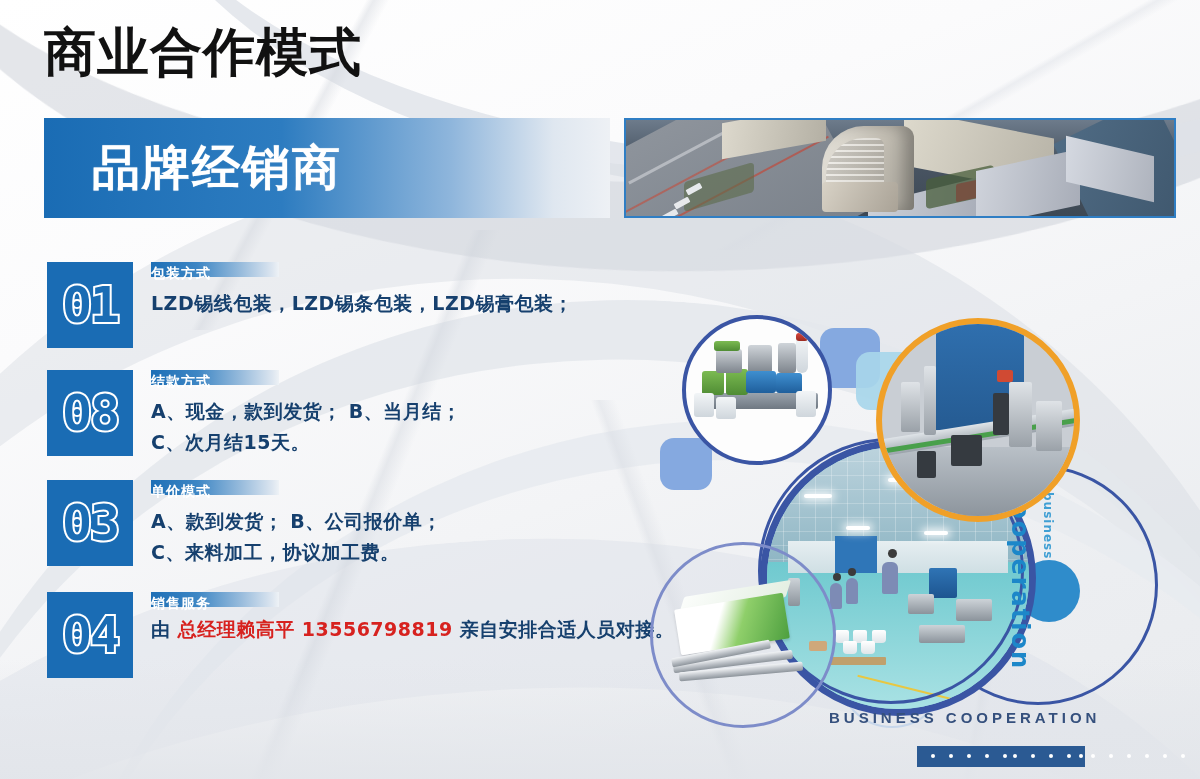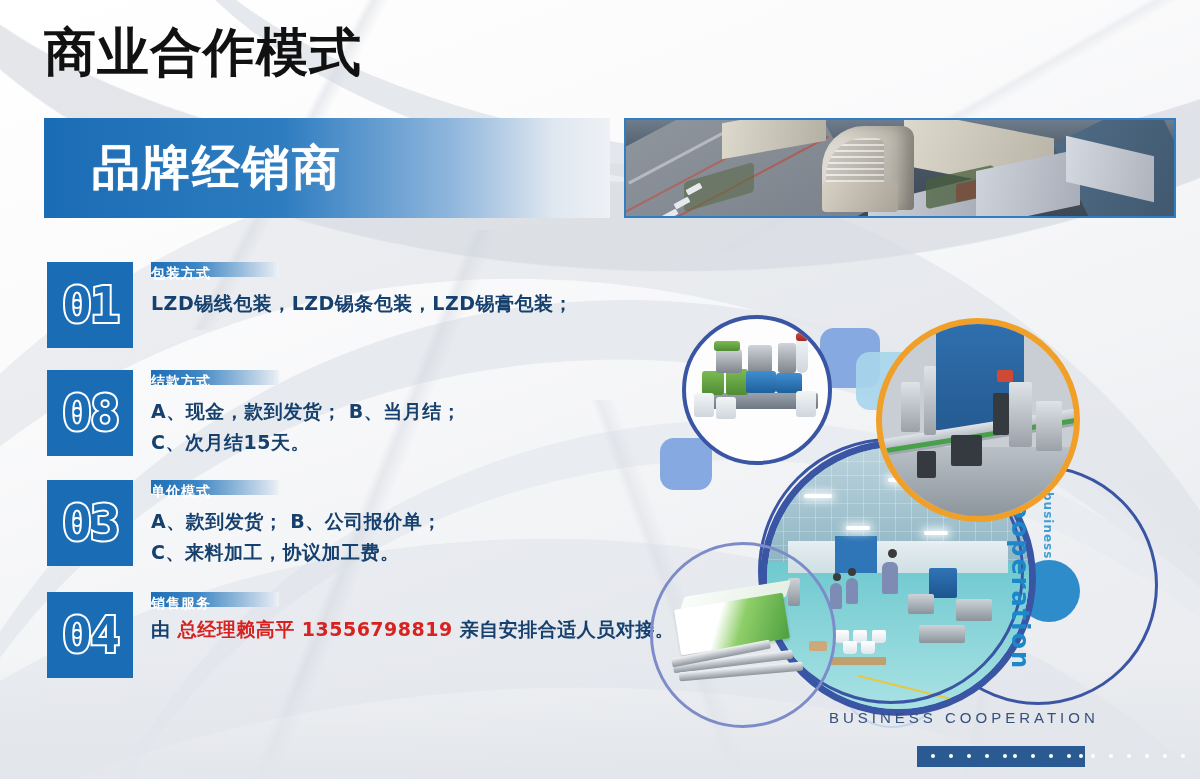--- a/index.html
+++ b/index.html
@@ -229,21 +229,21 @@
     transform:rotate(90deg);transform-origin:left top;
     white-space:nowrap;
   }
   .vtext2 .small{
     font-size:12px;font-weight:bold;color:#3f9fd4;letter-spacing:1px;
     font-family:"DejaVu Sans","Liberation Sans",sans-serif;
   }
 
   .footer-text{
     position:absolute;left:829px;top:709px;
-    font-size:15px;color:#35507d;letter-spacing:4px;font-weight:400;
+    font-size:15px;color:#35507d;letter-spacing:4px;font-weight:700;
     font-family:"Liberation Sans","DejaVu Sans",sans-serif;
     white-space:nowrap;
   }
   .dotbar{position:absolute;left:917px;top:746px;width:168px;height:21px;background:#2b5a93;}
   .dotbar .d{position:absolute;top:8px;width:4px;height:4px;background:#ffffff;border-radius:50%;}
   .dotrow-tail{position:absolute;left:1091px;top:754px;width:106px;height:5px;}
   .dotrow-tail .d{position:absolute;top:0;width:4px;height:4px;background:#ffffff;border-radius:50%;}
 </style>
 </head>
 <body>

